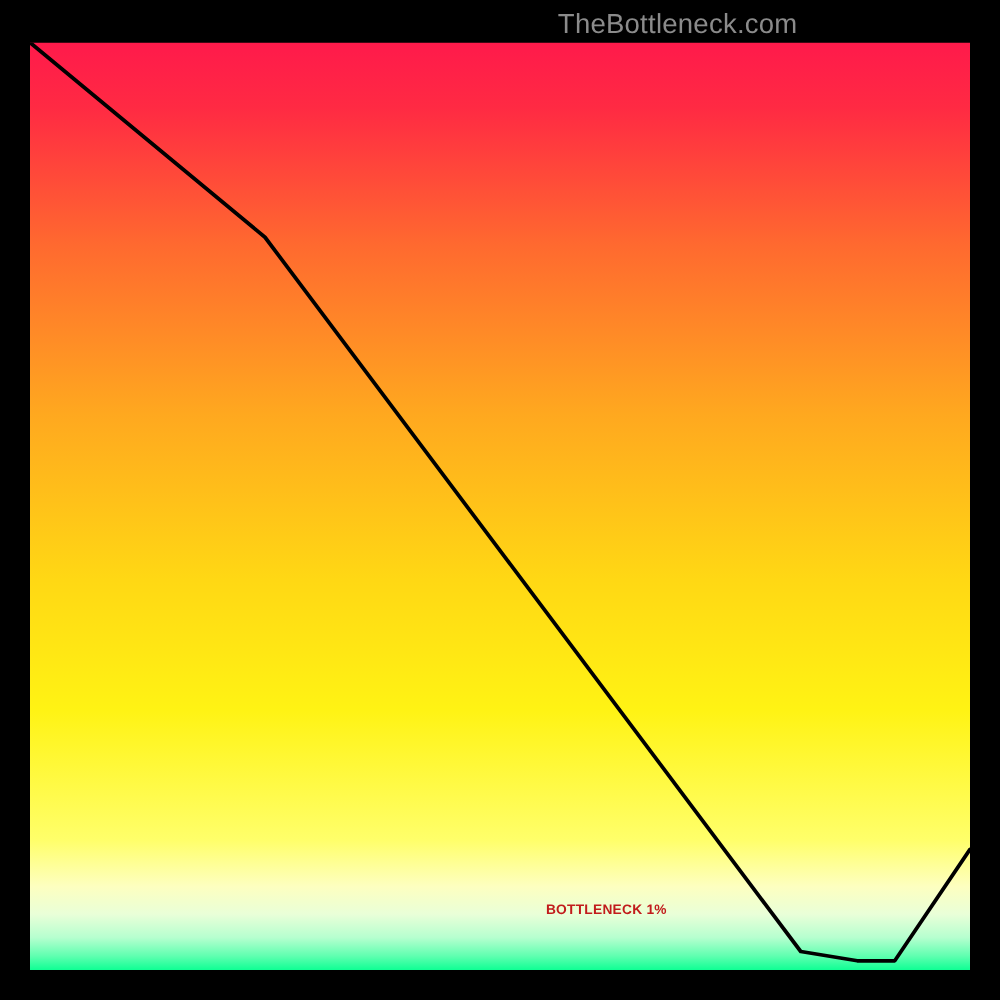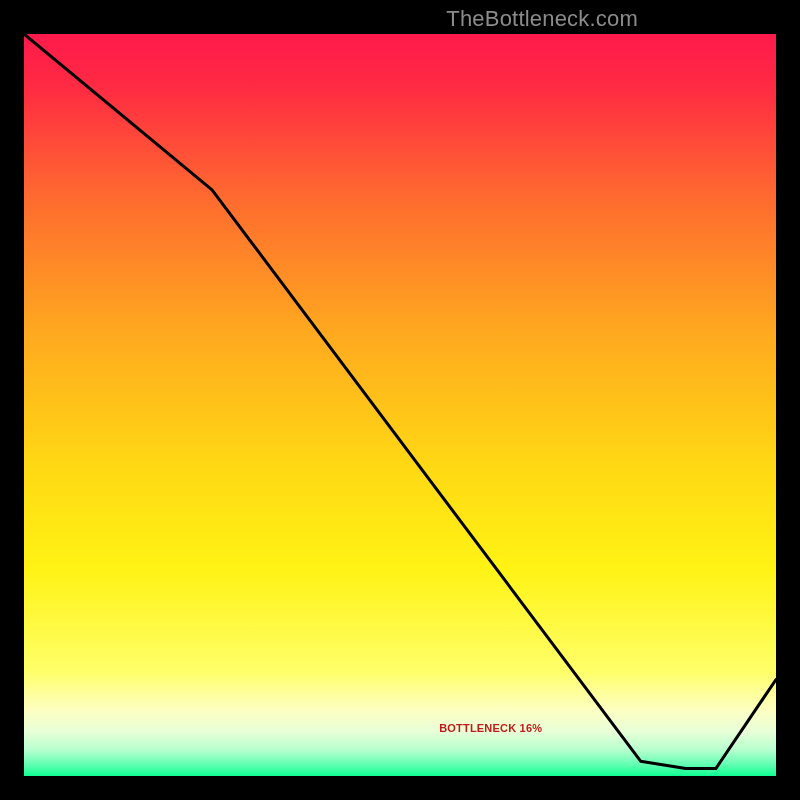--- a/index.html
+++ b/index.html
@@ -73,15 +73,15 @@
             <stop offset="91.00%" stop-color="#fdffc0"></stop>
             <stop offset="94.00%" stop-color="#e9ffd8"></stop>
             <stop offset="96.50%" stop-color="#b6ffcf"></stop>
             <stop offset="98.50%" stop-color="#5fffb0"></stop>
             <stop offset="100.00%" stop-color="#0fff94"></stop>
           </linearGradient>
       </defs>
       <rect x="0" y="0" width="752" height="742" fill="url(#bg-grad)"></rect>
       <polyline id="curve" fill="none" stroke="#000" stroke-width="3" stroke-linejoin="round" stroke-linecap="round" points="0.0,0.0 188.0,155.8 616.6,727.2 661.8,734.6 691.8,734.6 752.0,645.5"></polyline>
     </svg>
-    <div class="annot">BOTTLENECK 16%</div>
+    <div class="annot">BOTTLENECK 1%</div>
   </div>
 </div>
 
 </body></html>

